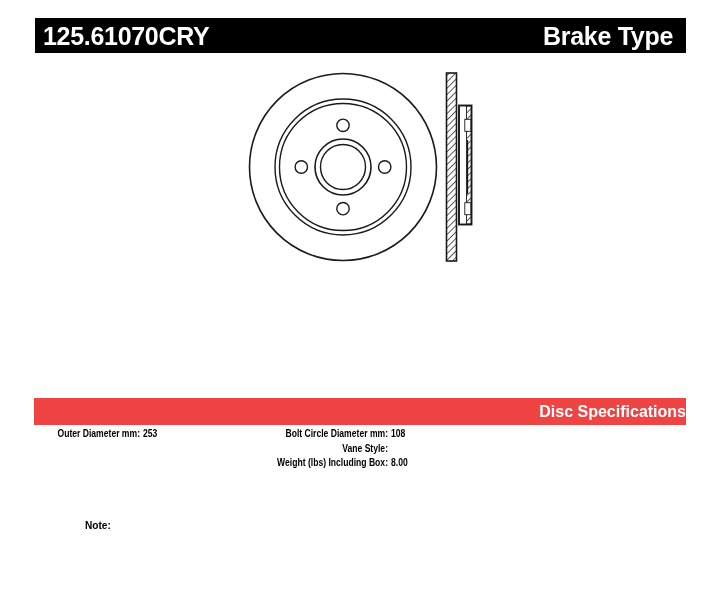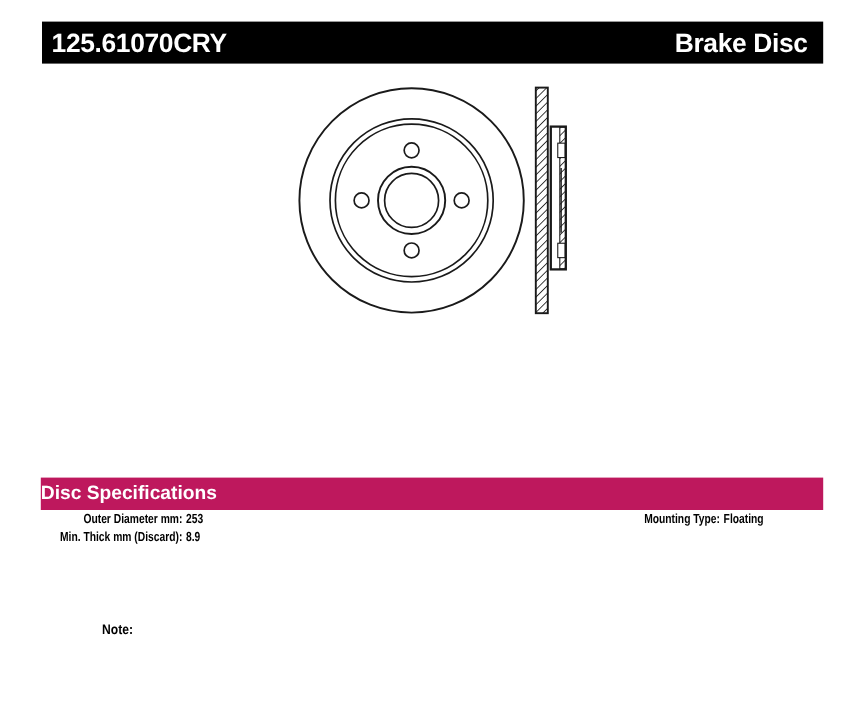--- a/index.html
+++ b/index.html
@@ -26,44 +26,44 @@
     height: 35px;
     background: #000;
     color: #fff;
     display: flex;
     justify-content: space-between;
     align-items: center;
     box-sizing: border-box;
     padding: 1px 13px 0 8px;
   }
   .header-bar .big-text {
-    font-size: 22px;
+    font-size: 25px;
     font-weight: bold;
     letter-spacing: -0.3px;
     white-space: nowrap;
   }
 
   
   .drawing-svg {
     position: absolute;
     left: 0;
     top: 0;
   }
 
   
   .spec-header-bar {
     position: absolute;
     left: 34px;
     top: 398px;
     width: 652px;
     height: 27px;
-    background: #be185d;
+    background: #ef4444;
     color: #fff;
     display: flex;
-    justify-content: flex-start;
+    justify-content: flex-end;
     align-items: center;
   }
   .spec-header-bar .spec-title {
     font-size: 16px;
     font-weight: bold;
     white-space: nowrap;
   }
 
   
   .spec-col {
@@ -71,21 +71,20 @@
     top: 426px;
     left: 0;
     width: 720px;
   }
   .spec-row {
     height: 14.6px;
     line-height: 14.6px;
     white-space: nowrap;
     font-size: 11px;
     font-weight: bold;
-    padding-left: 12px;
   }
   .spec-label {
     display: inline-block;
     text-align: right;
     transform: scaleX(0.78);
     transform-origin: 100% 50%;
     vertical-align: top;
   }
   .col-left  .spec-label { width: 140px; }
   .col-mid   .spec-label { width: 388px; }
@@ -108,21 +107,21 @@
     transform-origin: 0 50%;
   }
 </style>
 </head>
 <body>
 
 <div id="page">
 
   <div class="header-bar">
     <span class="big-text">125.61070CRY</span>
-    <span class="big-text">Brake Disc</span>
+    <span class="big-text">Brake Type</span>
   </div>
 
   <svg class="drawing-svg" width="720" height="590" viewBox="0 0 720 590" xmlns="http://www.w3.org/2000/svg">
     <defs>
       <pattern id="hatch" width="4.5" height="4.5" patternUnits="userSpaceOnUse" patternTransform="rotate(45)">
         <line x1="0" y1="0" x2="0" y2="4.5" stroke="#1a1a1a" stroke-width="1.4"></line>
       </pattern>
     </defs>
 
     <g fill="none" stroke="#1a1a1a">
@@ -148,29 +147,30 @@
   </svg>
 
   <div class="spec-header-bar">
     <span class="spec-title">Disc Specifications</span>
   </div>
 
   <div class="spec-col col-left">
     <div class="spec-row">
       <span class="spec-label">Outer Diameter mm:</span><span class="spec-value">253</span>
     </div>
+  </div>
+
+  <div class="spec-col col-mid">
     <div class="spec-row">
-      <span class="spec-label">Min. Thick mm (Discard):</span><span class="spec-value">8.9</span>
+      <span class="spec-label">Bolt Circle Diameter mm:</span><span class="spec-value">108</span>
+    </div>
+    <div class="spec-row">
+      <span class="spec-label">Vane Style:</span><span class="spec-value"></span>
+    </div>
+    <div class="spec-row">
+      <span class="spec-label">Weight (lbs) Including Box:</span><span class="spec-value">8.00</span>
     </div>
   </div>
 
-  <div class="spec-col col-mid">
-  </div>
-
-  <div class="spec-col col-right">
-    <div class="spec-row">
-      <span class="spec-label">Mounting Type:</span><span class="spec-value">Floating</span>
-    </div>
-  </div>
 
   <div class="note-label">Note:</div>
 
 </div>
 
 </body></html>

